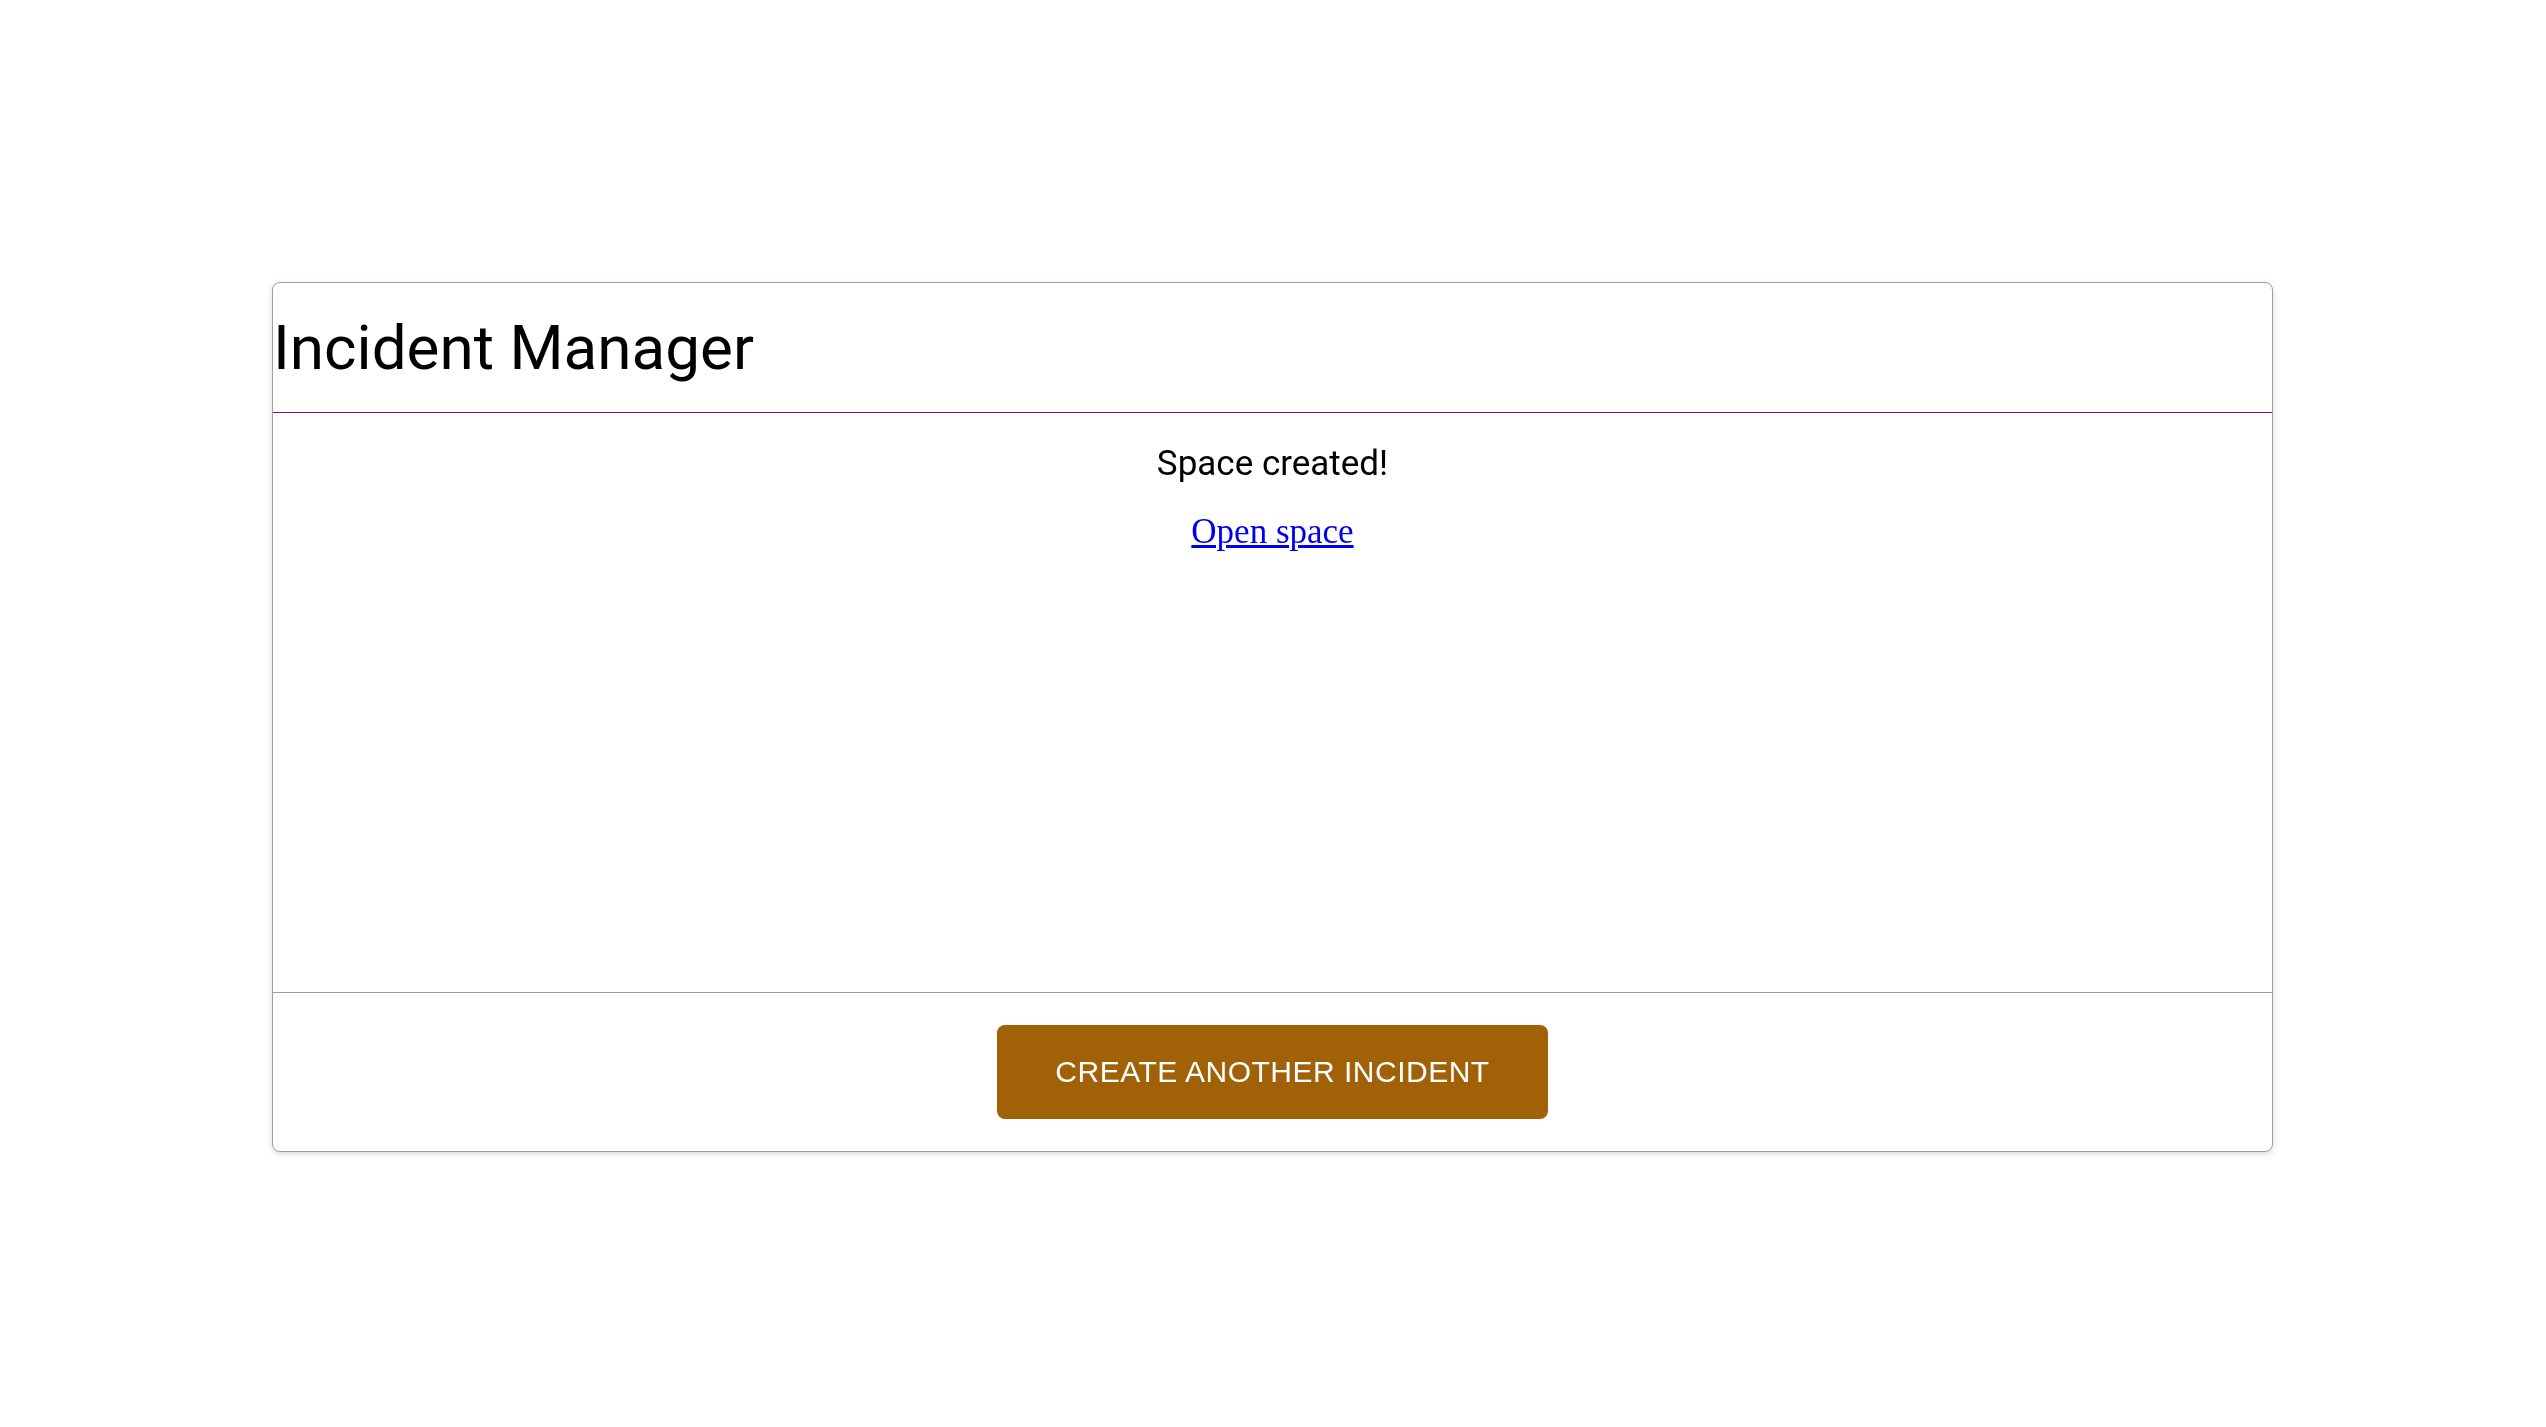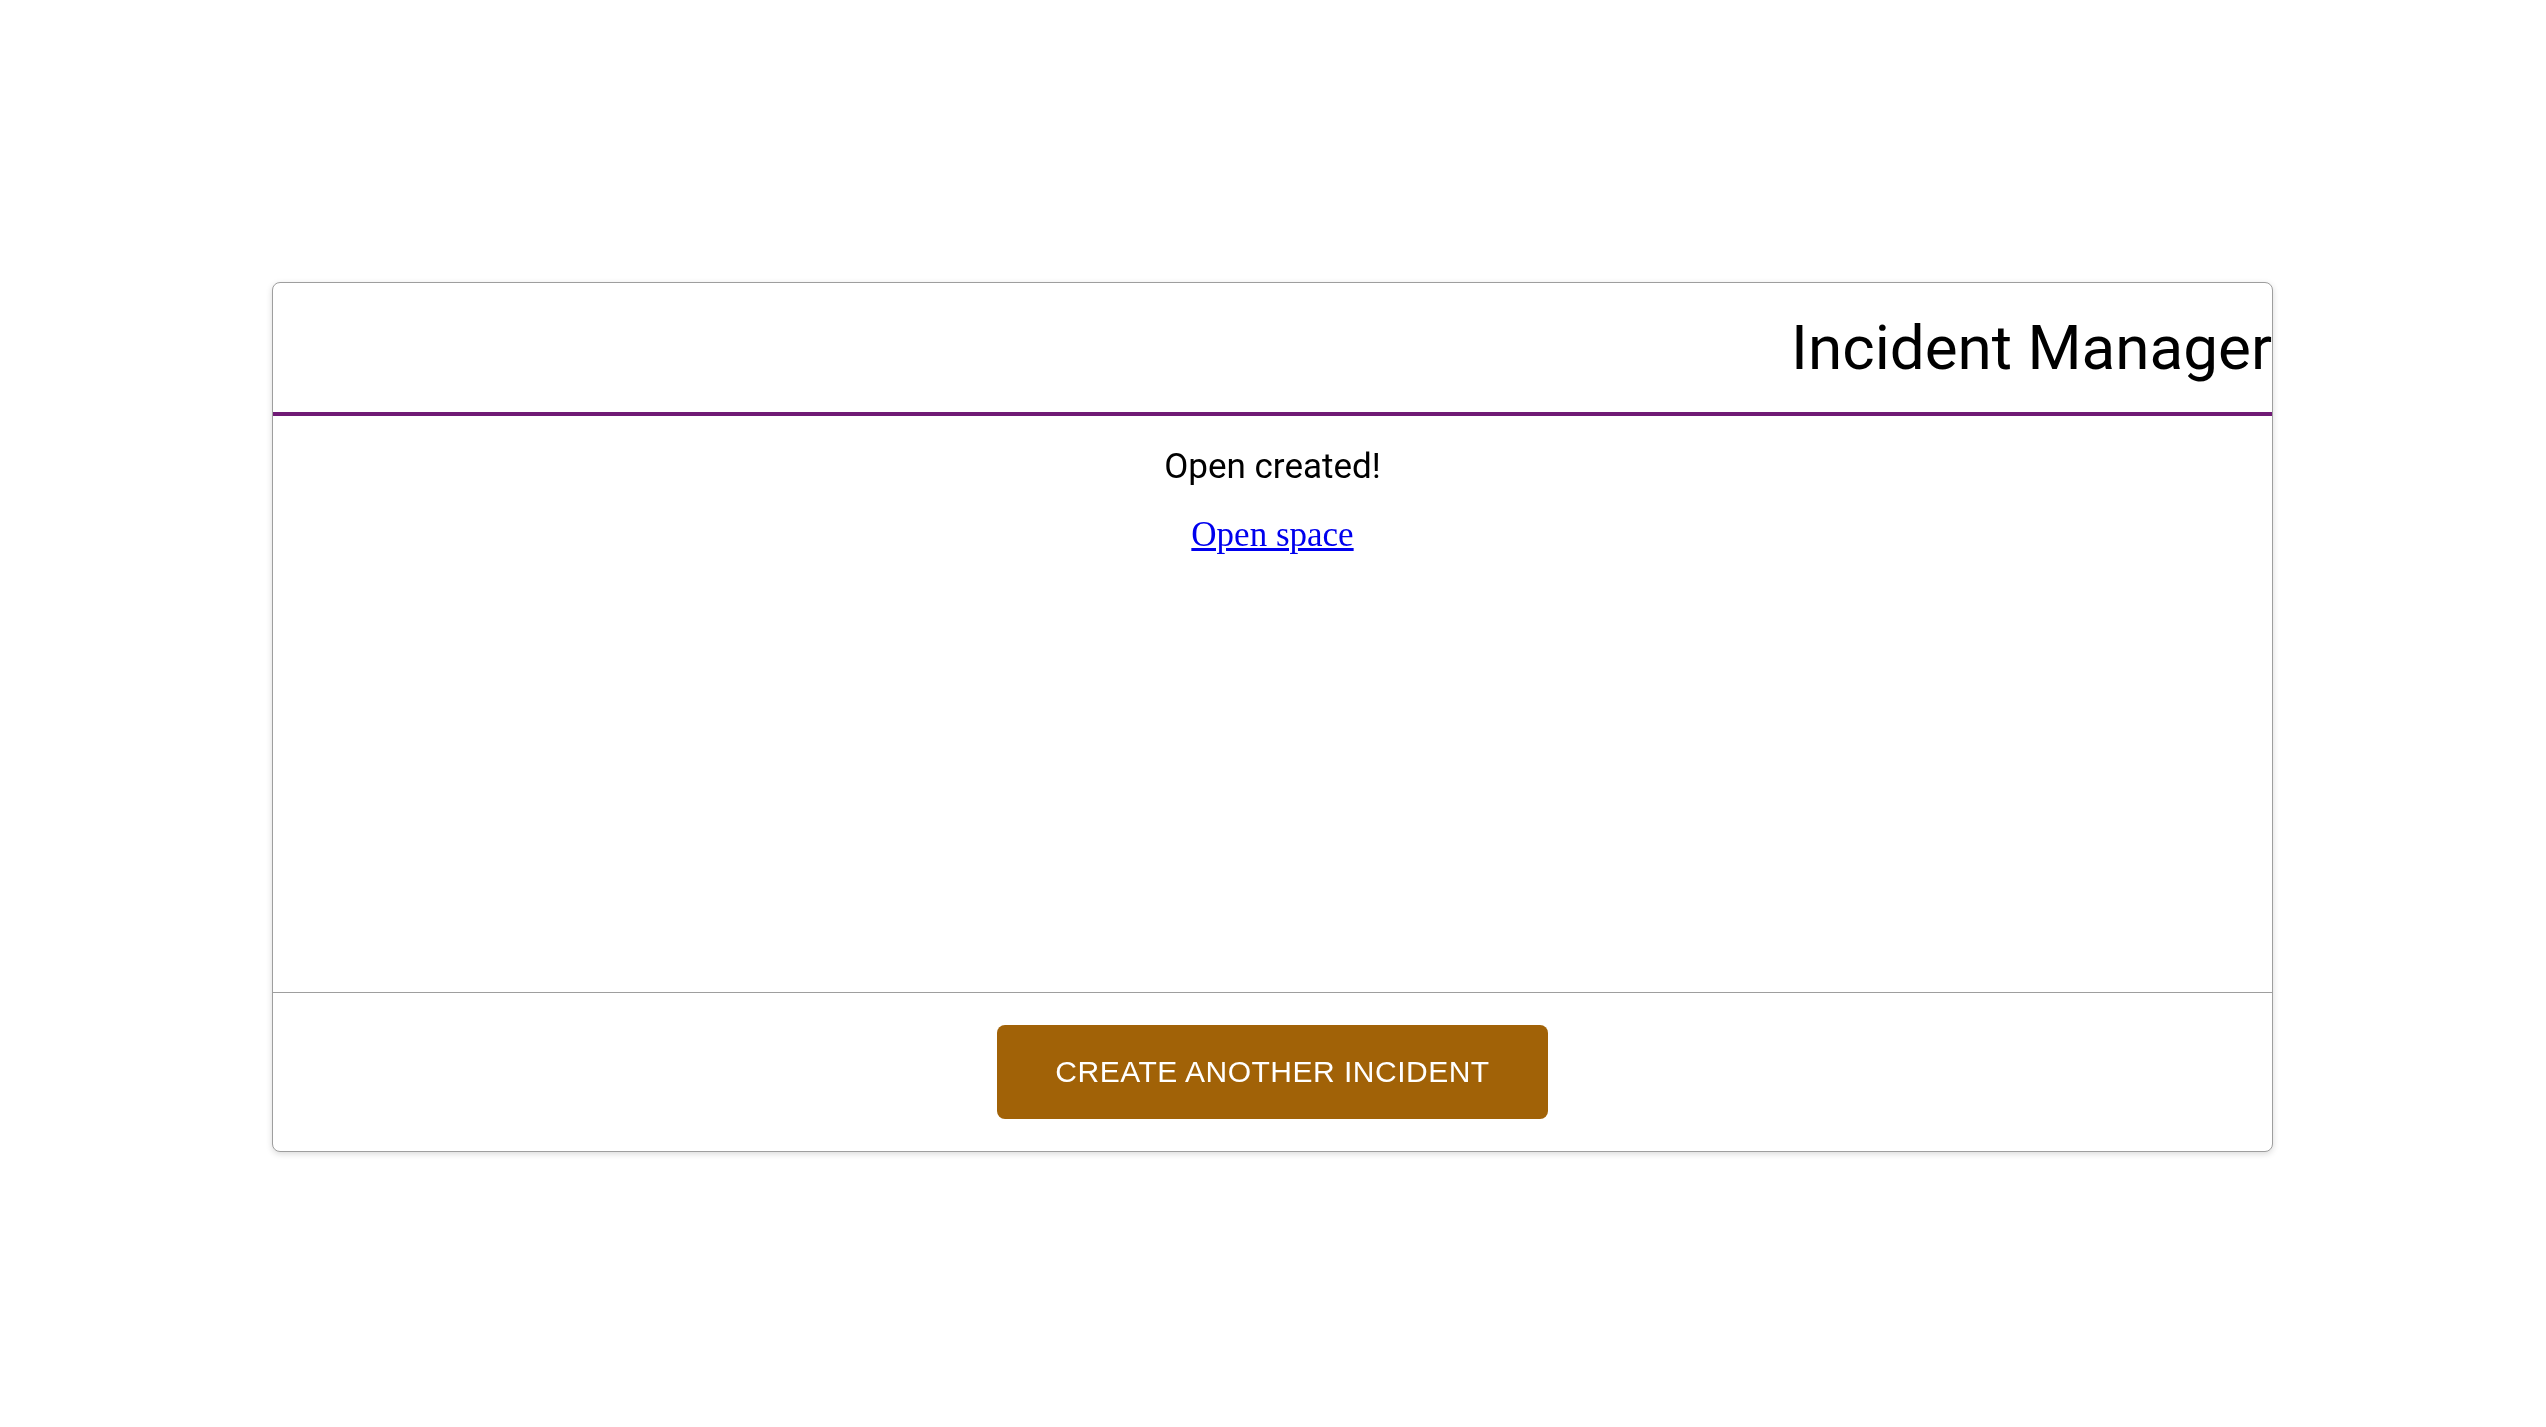--- a/index.html
+++ b/index.html
@@ -25,23 +25,23 @@
       border: 1px solid #9e9e9e;
       border-radius: 8px;
       background: #ffffff;
       box-shadow: 0 2px 6px rgba(0,0,0,0.15);
       display: flex;
       flex-direction: column;
       overflow: hidden;
     }
 
     .card-header {
-      border-bottom: 4px solid #701a75;
+      border-bottom: 1px solid #701a75;
       padding: 28px 0;
-      text-align: right;
+      text-align: left;
     }
 
     .card-title {
       font-size: 62px;
       font-weight: 400;
       color: #000000;
     }
 
     .card-body {
       flex: 1;
@@ -83,19 +83,19 @@
     }
   </style>
 </head>
 <body>
 
 <div class="card">
   <div class="card-header">
     <h1 class="card-title">Incident Manager</h1>
   </div>
   <div class="card-body">
-    <div class="status-message">Open created!</div>
+    <div class="status-message">Space created!</div>
     <a class="open-space-link">Open space</a>
   </div>
   <div class="card-footer">
     <button class="create-button">CREATE ANOTHER INCIDENT</button>
   </div>
 </div>
 
 </body></html>

